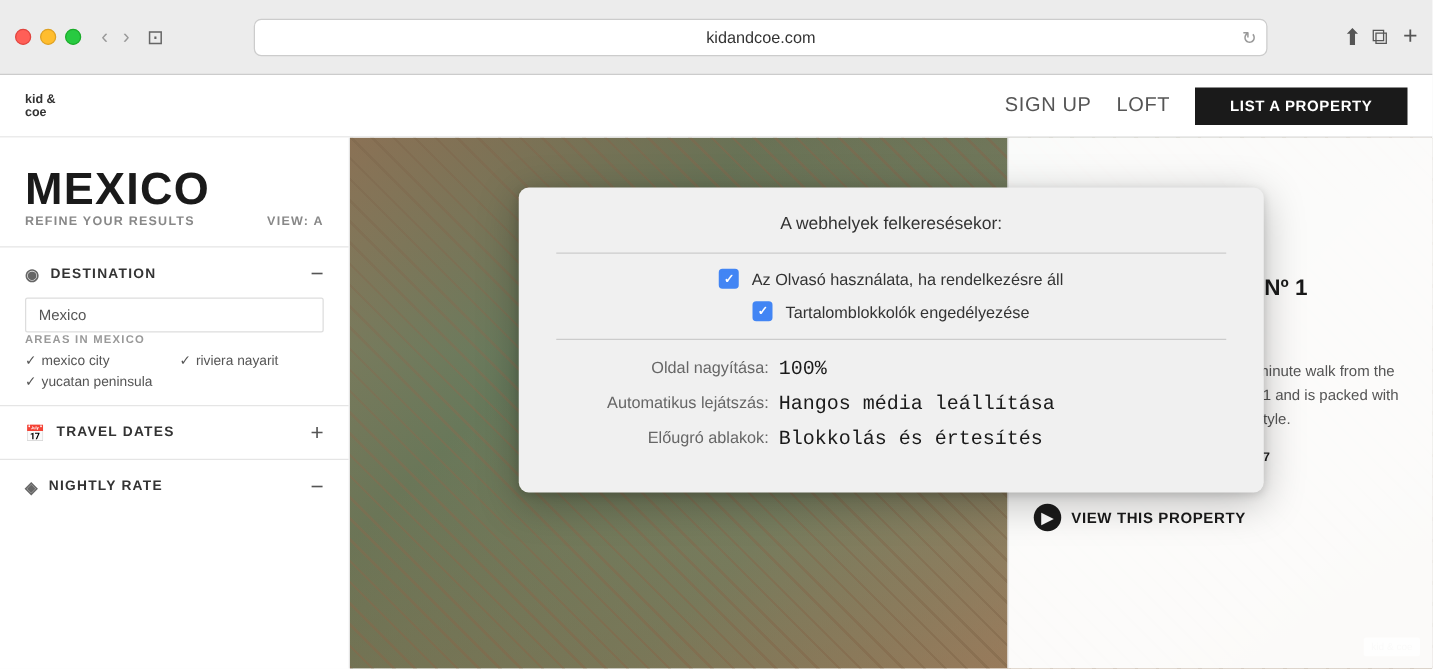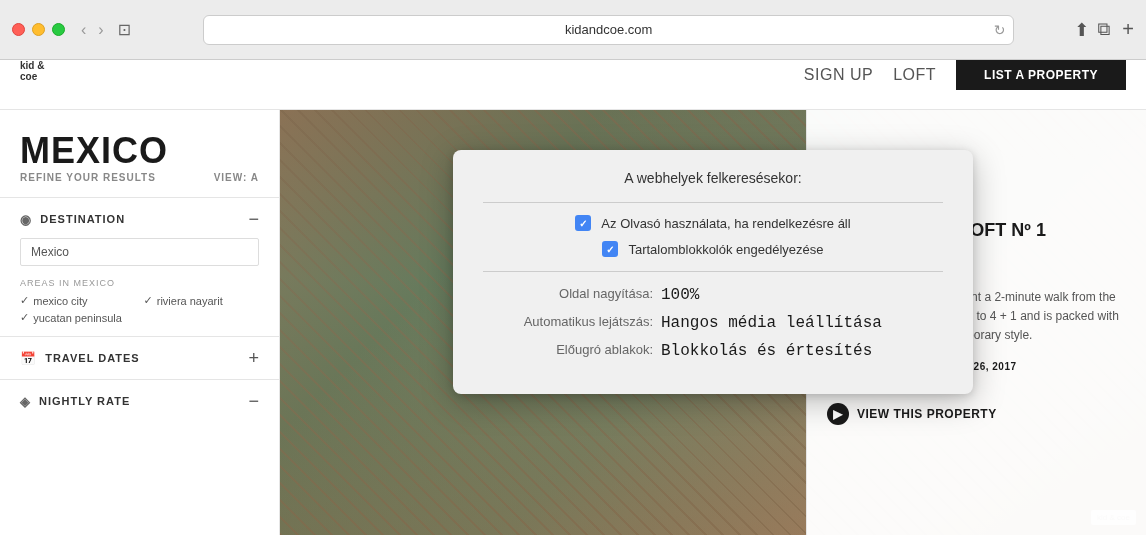--- a/index.html
+++ b/index.html
@@ -104,21 +104,21 @@
       height: calc(535px - 60px);
       position: relative;
     }
 
     
     .top-nav {
       background: #fff;
       border-bottom: 1px solid #e5e5e5;
       height: 50px;
       display: flex;
-      align-items: flex-start;
+      align-items: center;
       padding: 0 20px;
       justify-content: space-between;
     }
     .logo {
       font-size: 14px;
       font-weight: bold;
       color: #333;
       line-height: 1.1;
     }
     .logo span { display: block; font-size: 10px; }
@@ -225,25 +225,24 @@
       width: 100%;
       border: 1px solid #ddd;
       padding: 6px 10px;
       font-size: 12px;
       color: #555;
       outline: none;
       border-radius: 2px;
     }
     .areas-label {
       font-size: 9px;
-      font-weight: normal;
+      font-weight: bold;
       letter-spacing: 1px;
       color: #999;
       text-transform: uppercase;
-      margin-top: 12px;
       margin-bottom: 6px;
     }
     .areas-grid {
       display: grid;
       grid-template-columns: 1fr 1fr;
       gap: 4px 8px;
     }
     .area-item {
       font-size: 11px;
       color: #555;
@@ -387,21 +386,21 @@
       z-index: 100;
     }
     .popup {
       position: absolute;
       top: 40px;
       left: 50%;
       transform: translateX(-50%);
       background: #f0f0f0;
       border-radius: 8px;
       box-shadow: 0 8px 32px rgba(0,0,0,0.25), 0 2px 8px rgba(0,0,0,0.15);
-      width: 520px;
+      width: 596px;
       padding: 20px 30px 24px 30px;
       z-index: 101;
     }
     .popup-title {
       font-size: 14px;
       color: #333;
       text-align: center;
       margin-bottom: 16px;
     }
     .popup-divider {

